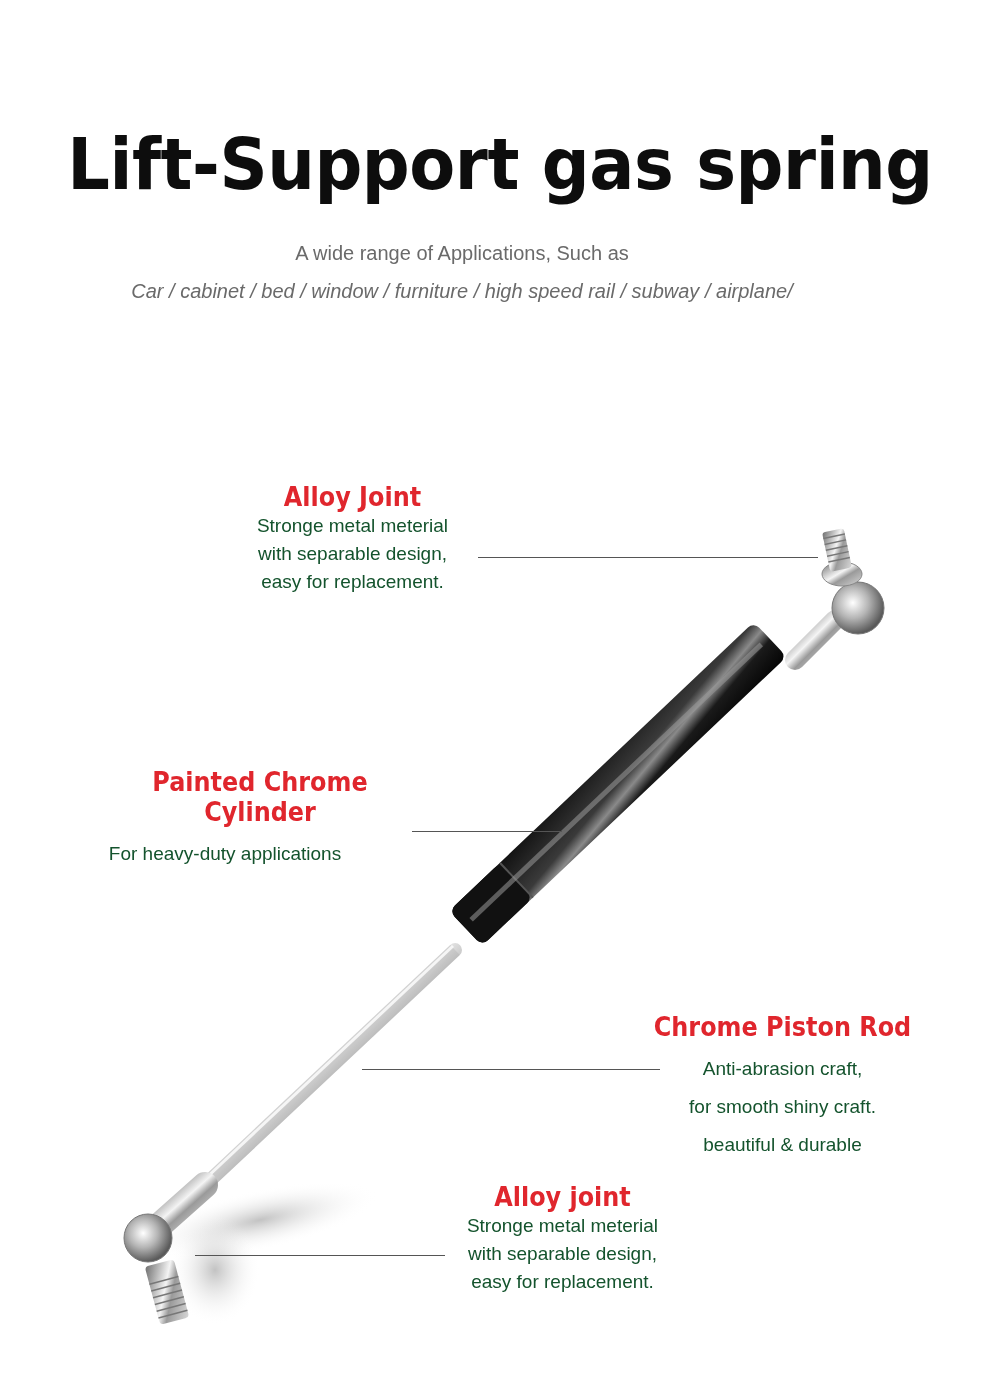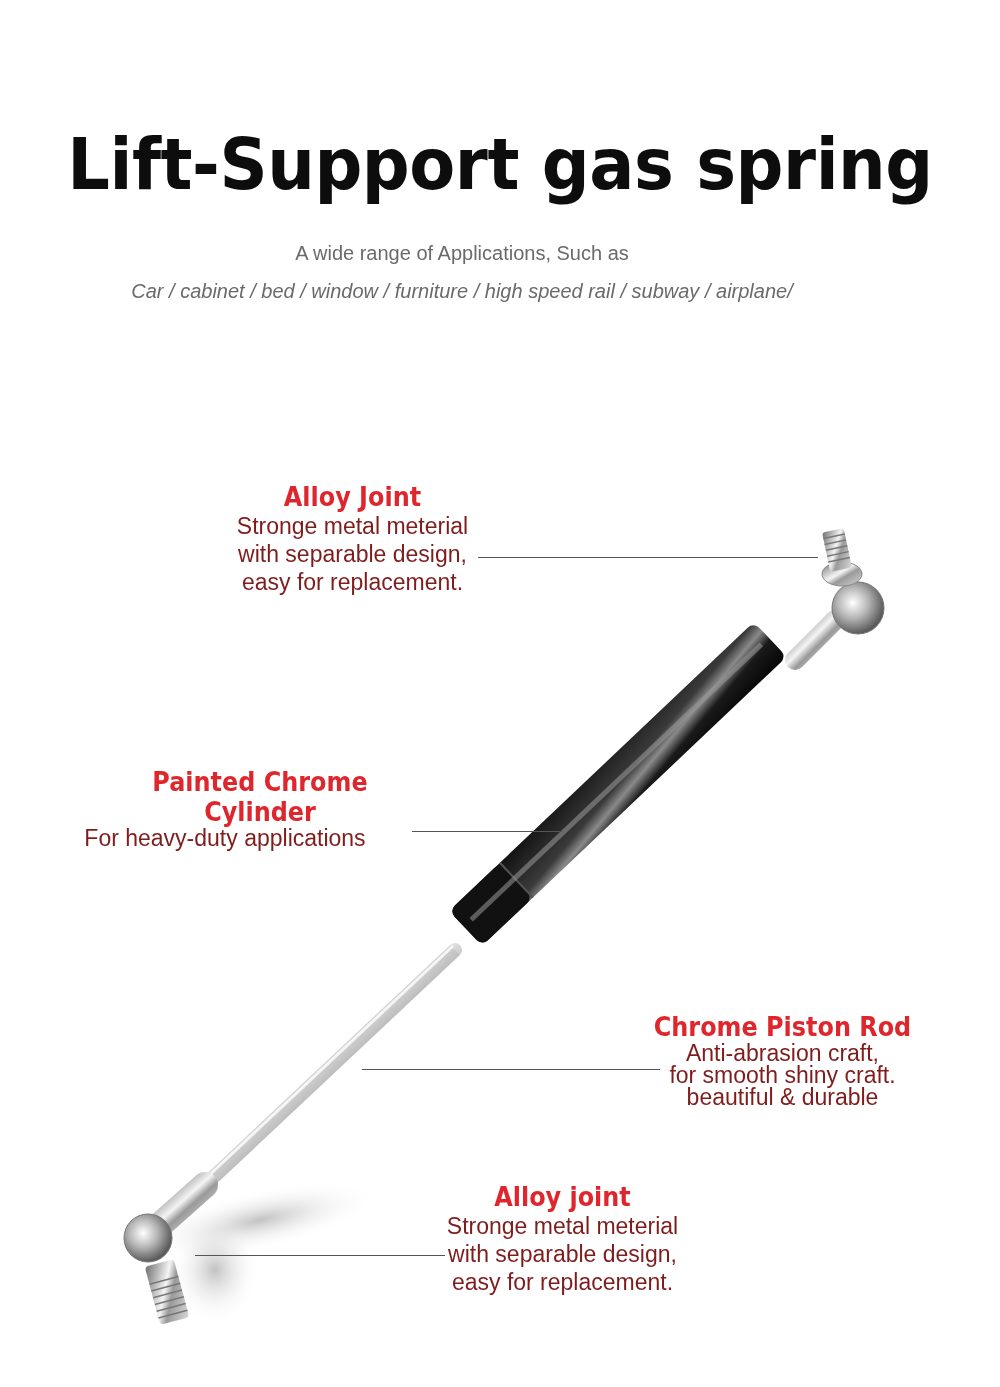--- a/index.html
+++ b/index.html
@@ -8,22 +8,22 @@
   .title { position: absolute; left: 0; width: 1000px; top: 122px; text-align: center;
            font-size: 72px; font-weight: bold; color: #0d0d0d; letter-spacing: -0.5px;
            font-family: "DejaVu Sans", sans-serif; transform: scaleX(0.93); }
   .subtitle { position: absolute; left: 0; width: 924px; text-align: center;
               font-size: 20px; color: #6a6a6a; }
   .sub1 { top: 242px; }
   .sub2 { top: 280px; font-style: italic; }
   .callout { position: absolute; text-align: center; }
   .callout .head { color: #e0262d; font-weight: bold; font-size: 26px; line-height: 30px;
                    font-family: "DejaVu Sans", sans-serif; transform: scaleX(0.92); }
-  .callout .body { color: #7f1d1d; font-size: 23px; line-height: 28px; }
-  .callout.tight .body { line-height: 22px; }
+  .callout .body { color: #14532d; font-size: 19px; line-height: 28px; }
+  .callout.tight .body { line-height: 22px; margin-top: 16px; }
   .leader { position: absolute; height: 1px; background: #555; }
   svg.spring { position: absolute; left: 0; top: 0; }
 </style>
 </head>
 <body>
 
 <div class="title">Lift-Support gas spring</div>
 <div class="subtitle sub1">A wide range of Applications, Such as</div>
 <div class="subtitle sub2">Car / cabinet / bed / window / furniture / high speed rail / subway / airplane/</div>
 

